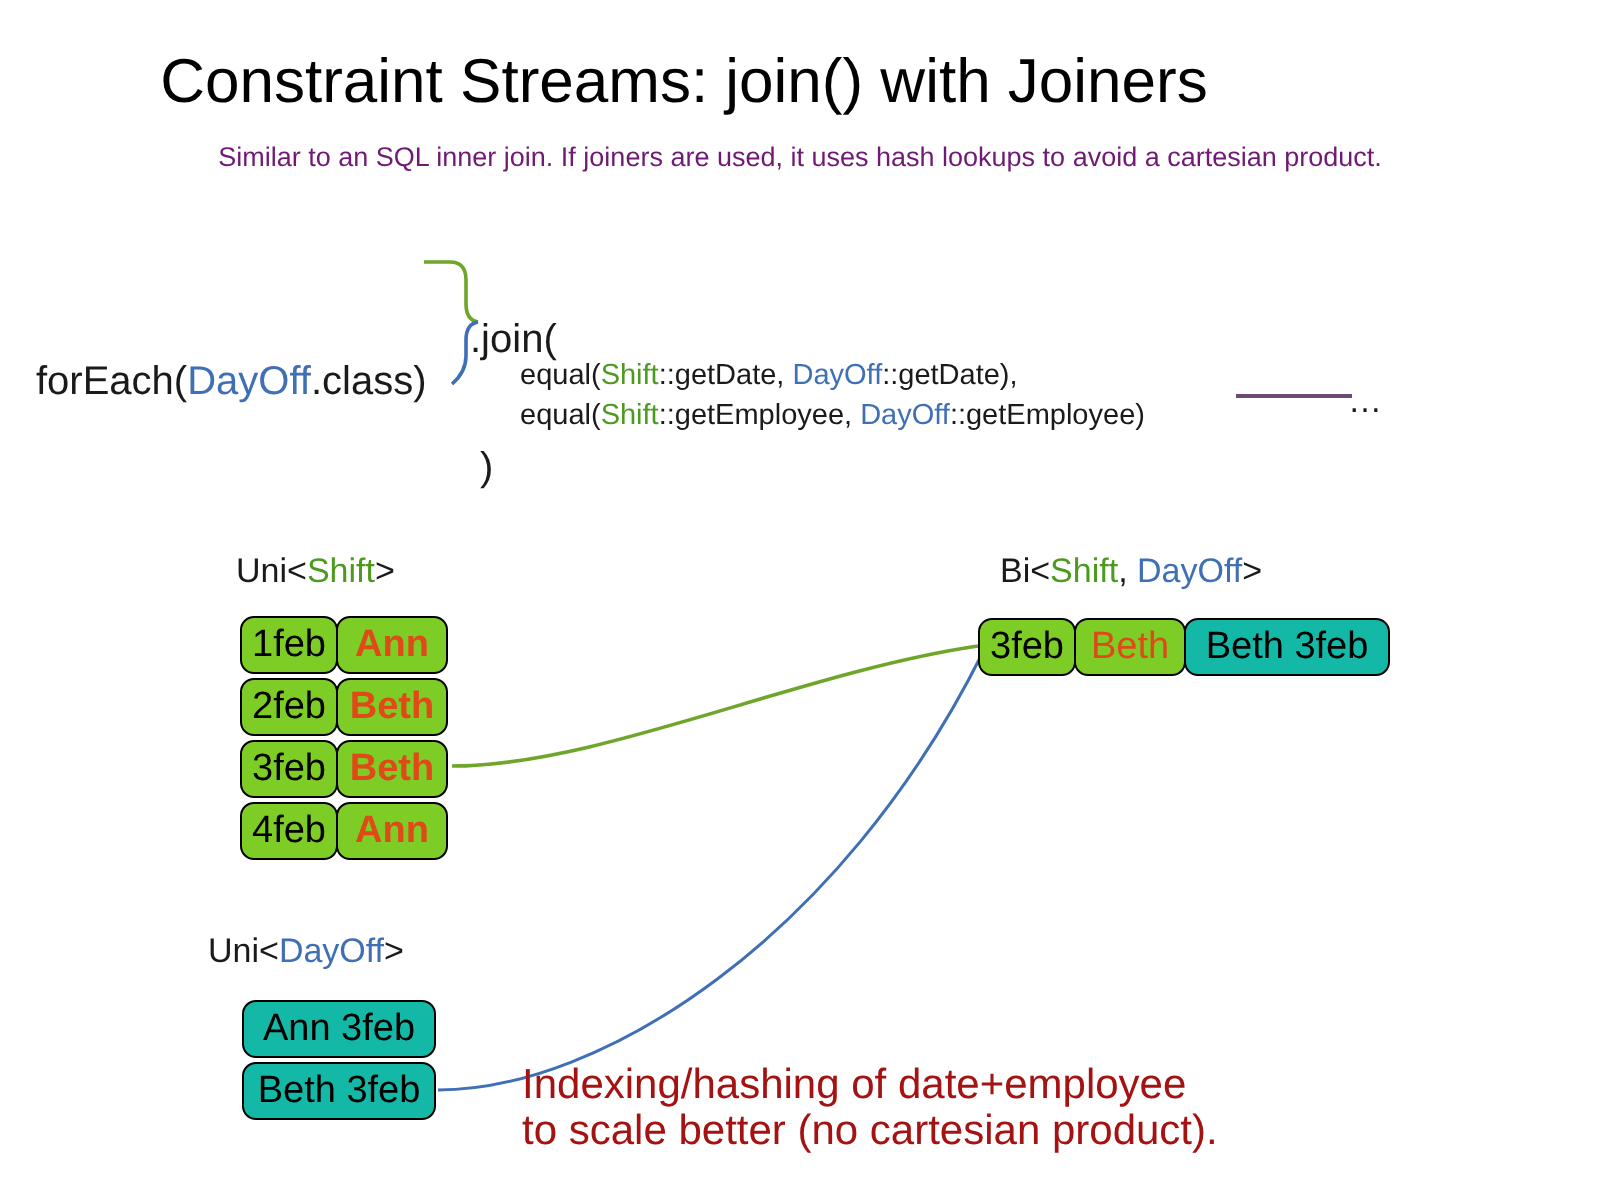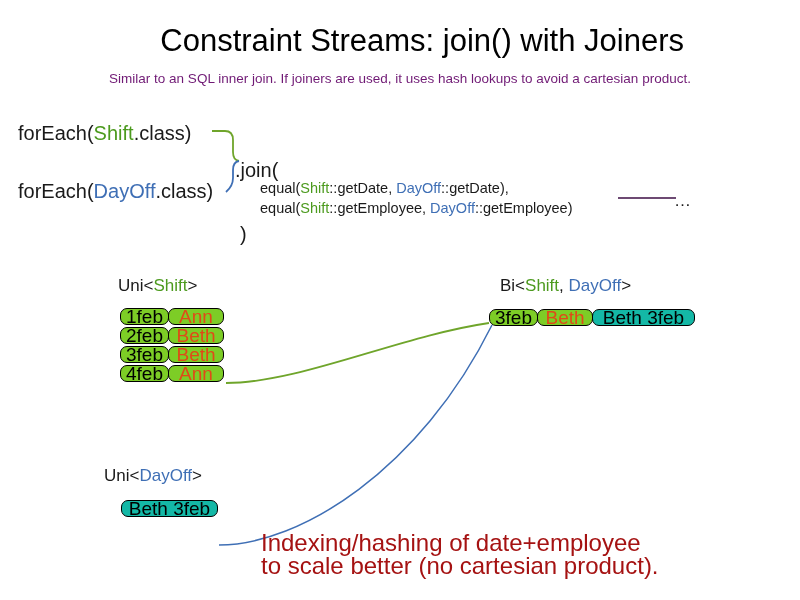--- a/index.html
+++ b/index.html
@@ -16,21 +16,21 @@
     font-family: "Liberation Sans", sans-serif;
     color: #000000;
   }
 
   
   #title {
     position: absolute;
     left: 0;
     top: 22px;
     width: 684px;
-    text-align: right;
+    text-align: center;
     font-size: 31px;
     line-height: 38px;
     color: #000000;
     white-space: nowrap;
   }
   #subtitle {
     position: absolute;
     left: 0;
     top: 70px;
     width: 800px;
@@ -97,21 +97,21 @@
   
   .tuple-row {
     position: absolute;
     display: flex;
     align-items: stretch;
   }
   .cell {
     box-sizing: border-box;
     border: 1.6px solid #000000;
     border-radius: 7px;
-    height: 17px;
+    height: 29px;
     display: flex;
     align-items: center;
     justify-content: center;
     font-size: 19px;
     line-height: 19px;
     white-space: nowrap;
     padding: 0 5px;
   }
   .cell.green { background: #7DCD26; }
   .cell.blue  { background: #14b8a6; }
@@ -119,39 +119,39 @@
   .cell .t-name { color: #E04A18; }
   .cell .t-plain { color: #000000; }
 
   
   #shift-rows { left: 120px; top: 308px; }
   .shift-tuple {
     display: flex;
     margin-bottom: 2px;
   }
   .shift-tuple .cell-date { width: 49px; }
-  .shift-tuple .cell-name { width: 56px; margin-left: -1px; }
+  .shift-tuple .cell-name { width: 56px; margin-left: -1px; font-weight: bold; }
 
   
   #dayoff-rows { left: 121px; top: 500px; }
   .dayoff-tuple { display: flex; margin-bottom: 2px; }
   .dayoff-tuple .cell-full { width: 97px; }
 
   
   #bi-row { left: 489px; top: 309px; }
   #bi-row .cell-date { width: 49px; }
   #bi-row .cell-name { width: 56px; margin-left: -1px; }
   #bi-row .cell-full { width: 103px; margin-left: -1px; }
 
   
   #annotation {
     position: absolute;
     left: 261px;
     top: 531px;
-    font-size: 24px;
+    font-size: 21px;
     line-height: 23px;
     color: #A51212;
     white-space: nowrap;
   }
 
   
   #connectors {
     position: absolute;
     left: 0;
     top: 0;
@@ -172,23 +172,20 @@
 
     <path d="M 212 131 L 225 131 Q 233 131 233 140 L 233 152 Q 233 160 239 161" fill="none" stroke="#6FA52B" stroke-width="1.8"></path>
 
     <path d="M 226 192 Q 233 186 233 178 L 233 170 Q 233 162 239 161" fill="none" stroke="#3F6FB5" stroke-width="1.8"></path>
 
     <path d="M 226 383 C 300 383 400 336 489 323" fill="none" stroke="#6FA52B" stroke-width="1.8"></path>
 
     <path d="M 219 545 C 300 545 420 470 492 325" fill="none" stroke="#3F6FB5" stroke-width="1.5"></path>
   </svg>
 
-  <div class="code-line" id="foreach-shift">
-    <span>forEach(</span><span class="kw-shift">Shift</span><span>.class)</span>
-  </div>
 
   <div class="code-line" id="foreach-dayoff">
     <span>forEach(</span><span class="kw-dayoff">DayOff</span><span>.class)</span>
   </div>
 
   <div class="code-line" id="join-open">.join(</div>
 
   <div class="code-small" id="equal-1">
     <span>equal(</span><span class="kw-shift">Shift</span><span>::getDate, </span><span class="kw-dayoff">DayOff</span><span>::getDate),</span>
   </div>
@@ -260,20 +257,25 @@
   </div>
 
   <div class="stream-label" id="label-uni-dayoff">
     <span>Uni&lt;</span><span class="kw-dayoff">DayOff</span><span>&gt;</span>
   </div>
 
   <div class="tuple-row" id="dayoff-rows">
     <div>
       <div class="dayoff-tuple">
         <div class="cell blue cell-full">
+            <span class="t-plain">Ann 3feb</span>
+          </div>
+      </div>
+      <div class="dayoff-tuple">
+        <div class="cell blue cell-full">
             <span class="t-plain">Beth 3feb</span>
           </div>
       </div>
     </div>
   </div>
 
   <div id="annotation">
     <div>Indexing/hashing of date+employee</div>
     <div>to scale better (no cartesian product).</div>
   </div>

